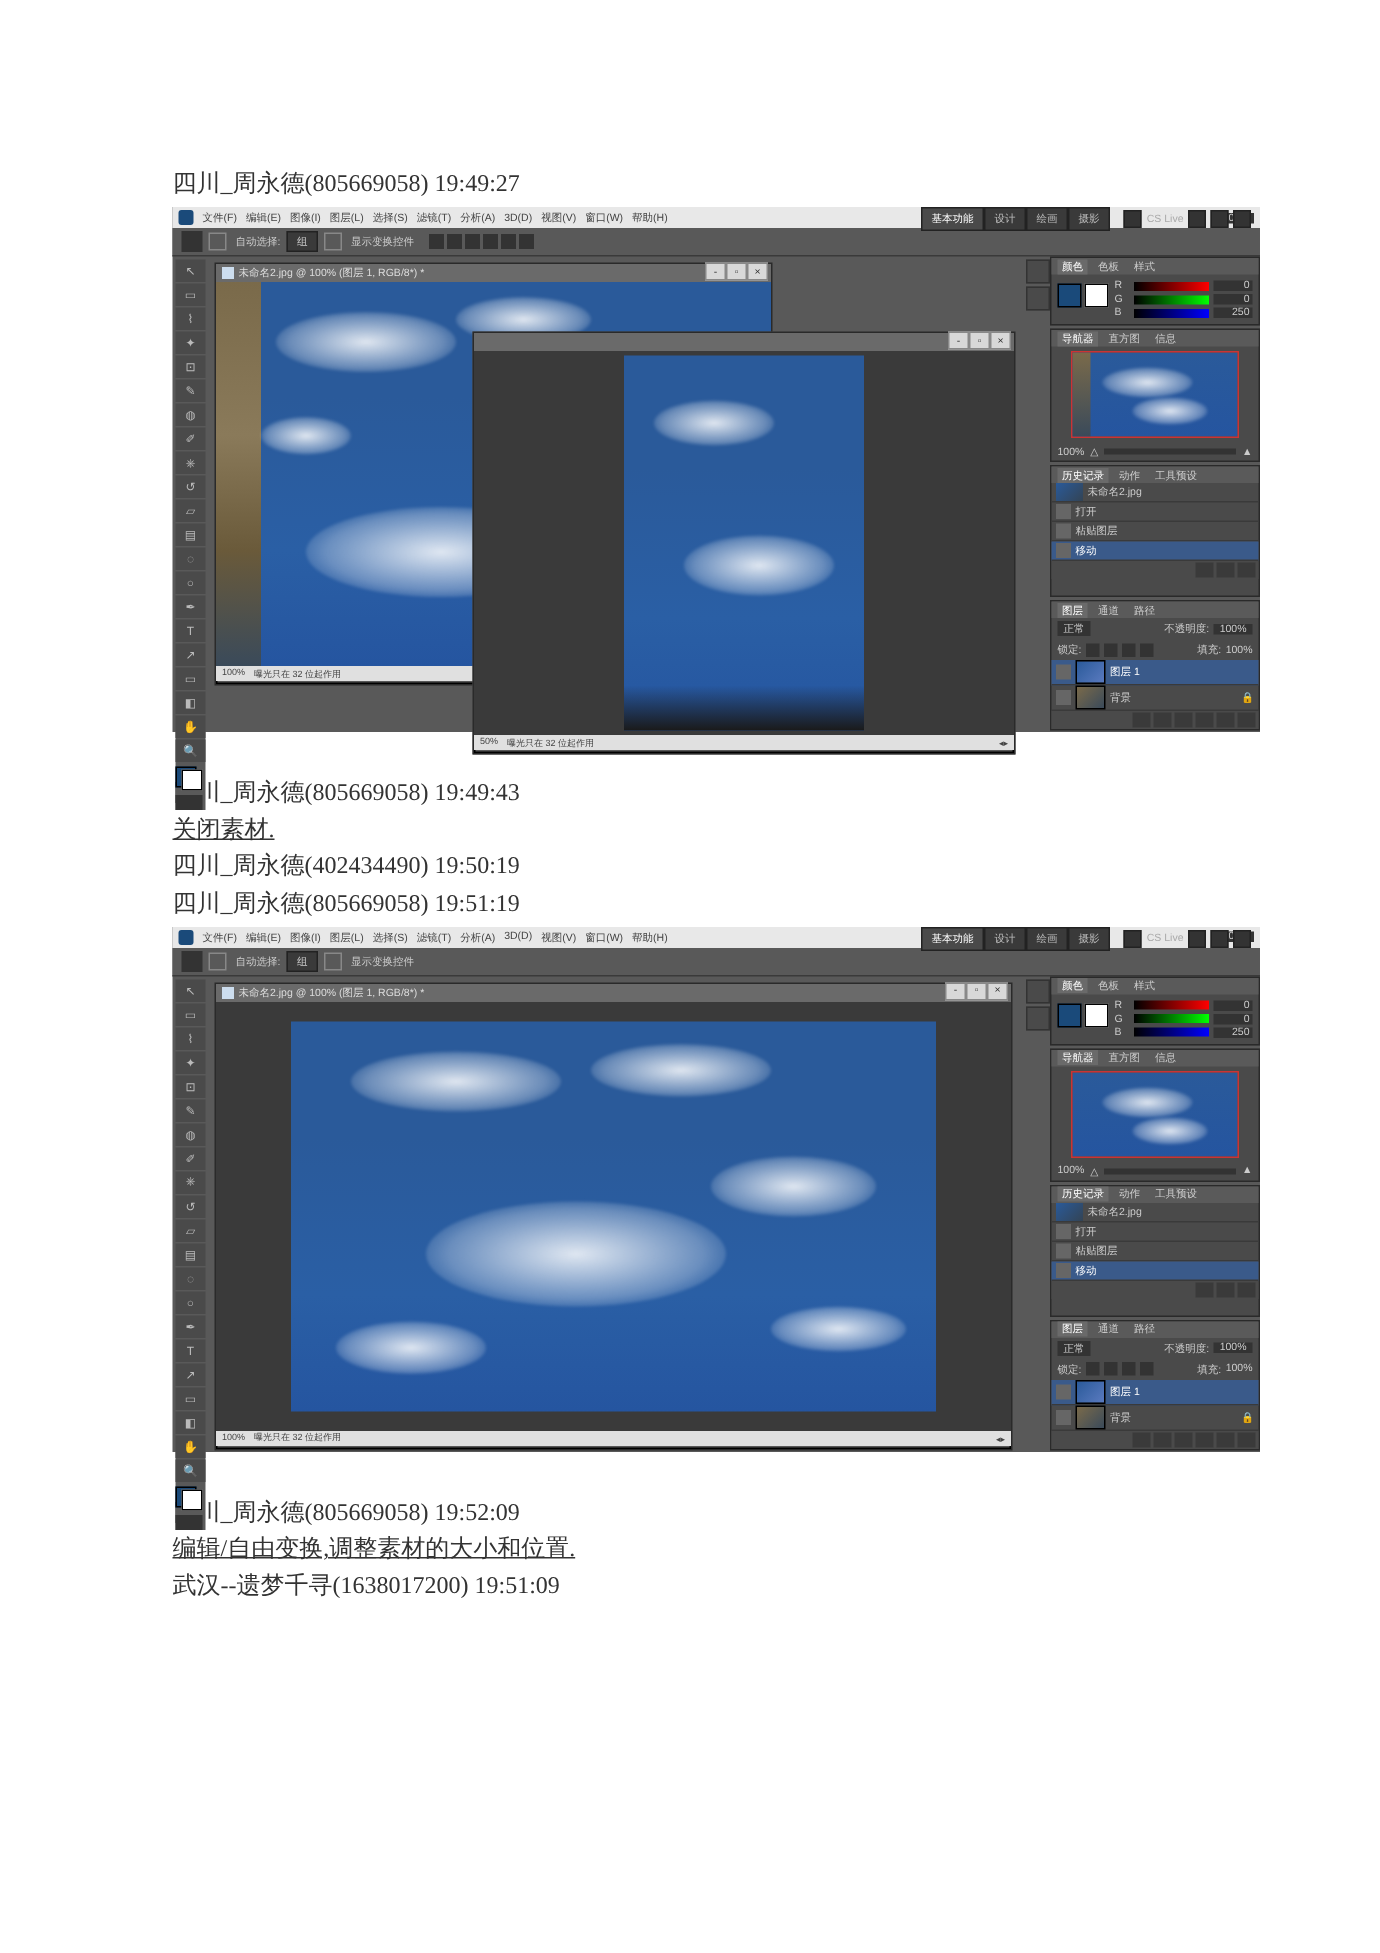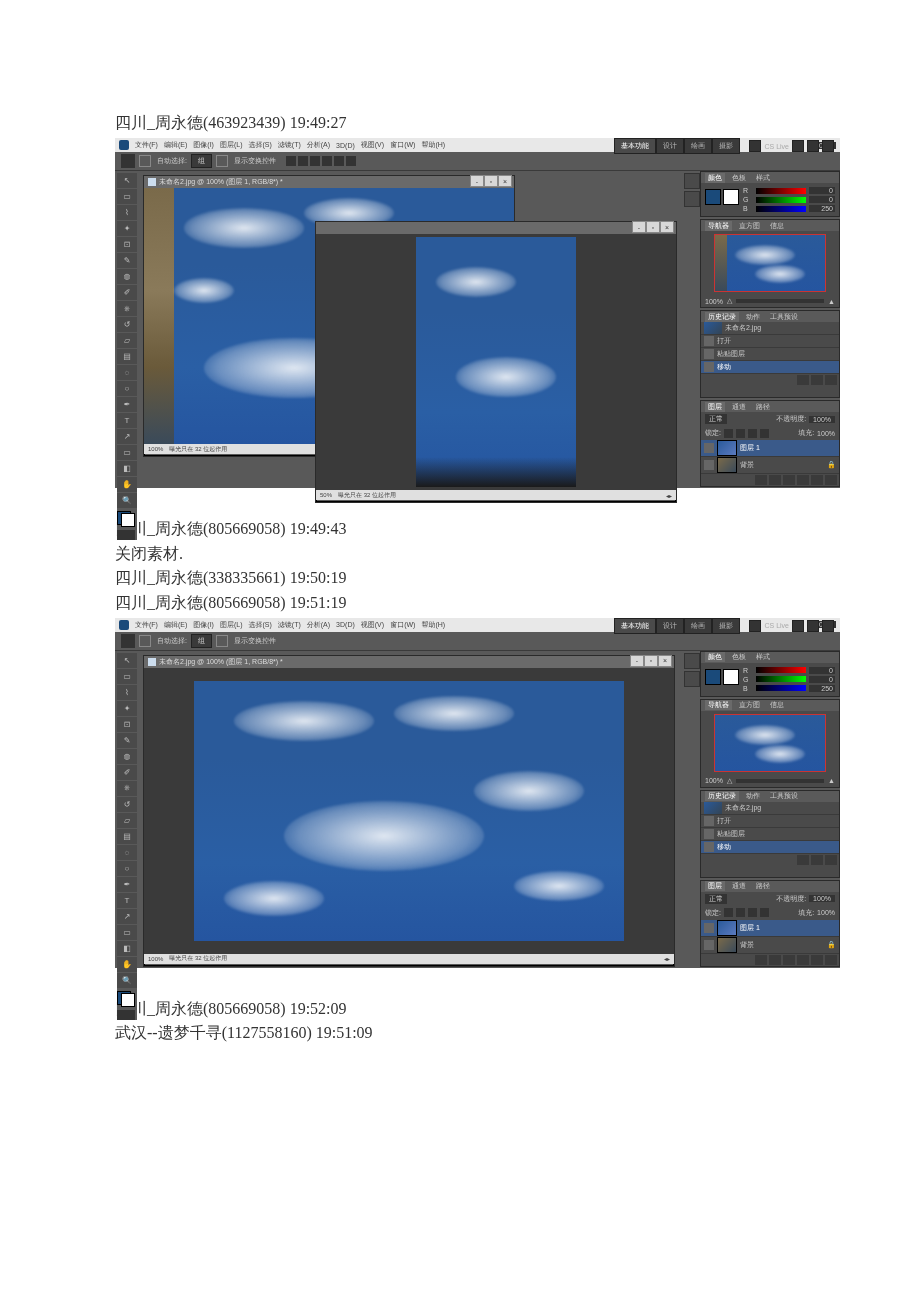--- a/index.html
+++ b/index.html
@@ -16,20 +16,21 @@
     font-size: 16px;
     line-height: 1.4;
     color: #333;
     margin: 2px 0;
   }
   .user-line {
     color: #333;
   }
   .body-line {
     color: #333;
+    text-decoration: underline;
   }
   .screenshot {
     width: 725px;
     height: 350px;
     background: #595959;
     position: relative;
     margin: 4px 0 30px 0;
     font-family: Arial, sans-serif;
   }
   .ps-menu {
@@ -226,21 +227,21 @@
     letter-spacing: 1px;
     pointer-events: none;
     white-space: nowrap;
   }
 </style>
 </head>
 <body>
 
 <div class="page">
 
-  <div class="chat-line user-line">四川_周永德(463923439)  19:49:27</div>
+  <div class="chat-line user-line">四川_周永德(805669058)  19:49:27</div>
 
   <div class="screenshot">
 
     <div class="ps-menu">
       <span class="ps-logo"></span>
       <span>文件(F)</span>
       <span>编辑(E)</span>
       <span>图像(I)</span>
       <span>图层(L)</span>
       <span>选择(S)</span>
@@ -498,21 +499,21 @@
             </div>
         </div>
       </div>
 
     </div>
   </div>
 
   <div class="chat-line user-line">四川_周永德(805669058)  19:49:43</div>
   <div class="chat-line body-line">关闭素材.</div>
   <div style="position:relative;">
-    <div class="chat-line user-line">四川_周永德(338335661)  19:50:19</div>
+    <div class="chat-line user-line">四川_周永德(402434490)  19:50:19</div>
   </div>
   <div class="chat-line user-line">四川_周永德(805669058)  19:51:19</div>
 
   <div class="screenshot">
     <div class="ps-menu">
       <span class="ps-logo"></span>
       <span>文件(F)</span>
       <span>编辑(E)</span>
       <span>图像(I)</span>
       <span>图层(L)</span>
@@ -730,15 +731,16 @@
               <span class="b"></span>
               <span class="b"></span>
               <span class="b"></span>
             </div>
         </div>
       </div>
     </div>
   </div>
 
   <div class="chat-line user-line">四川_周永德(805669058)  19:52:09</div>
-  <div class="chat-line user-line">武汉--遗梦千寻(1127558160)  19:51:09</div>
+  <div class="chat-line body-line">编辑/自由变换,调整素材的大小和位置.</div>
+  <div class="chat-line user-line">武汉--遗梦千寻(1638017200)  19:51:09</div>
 
 </div>
 
 </body></html>

